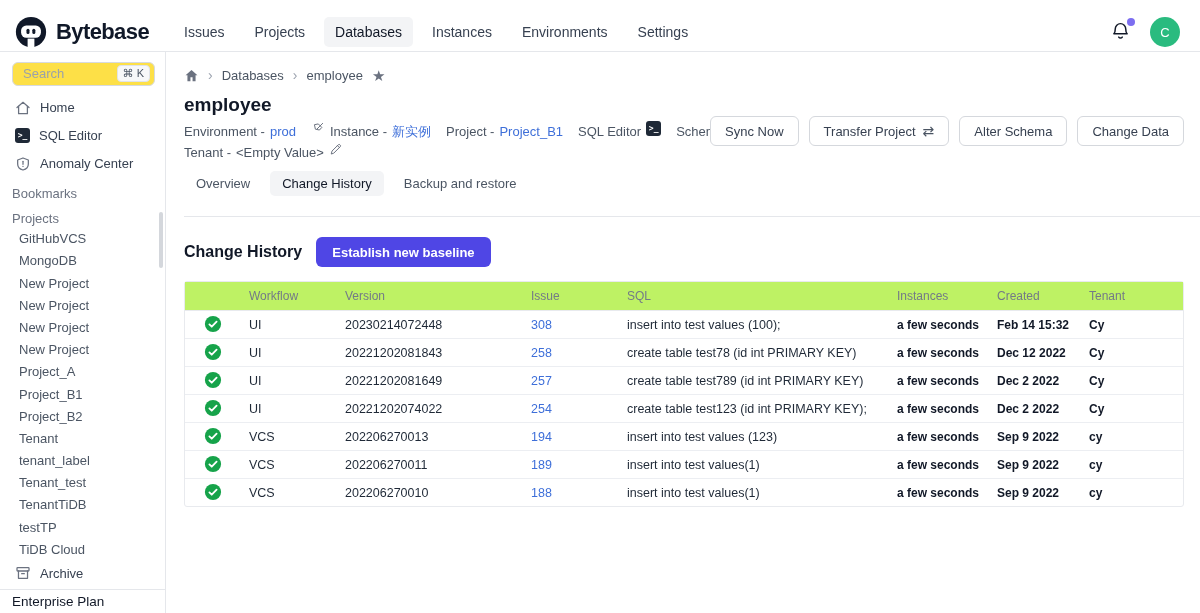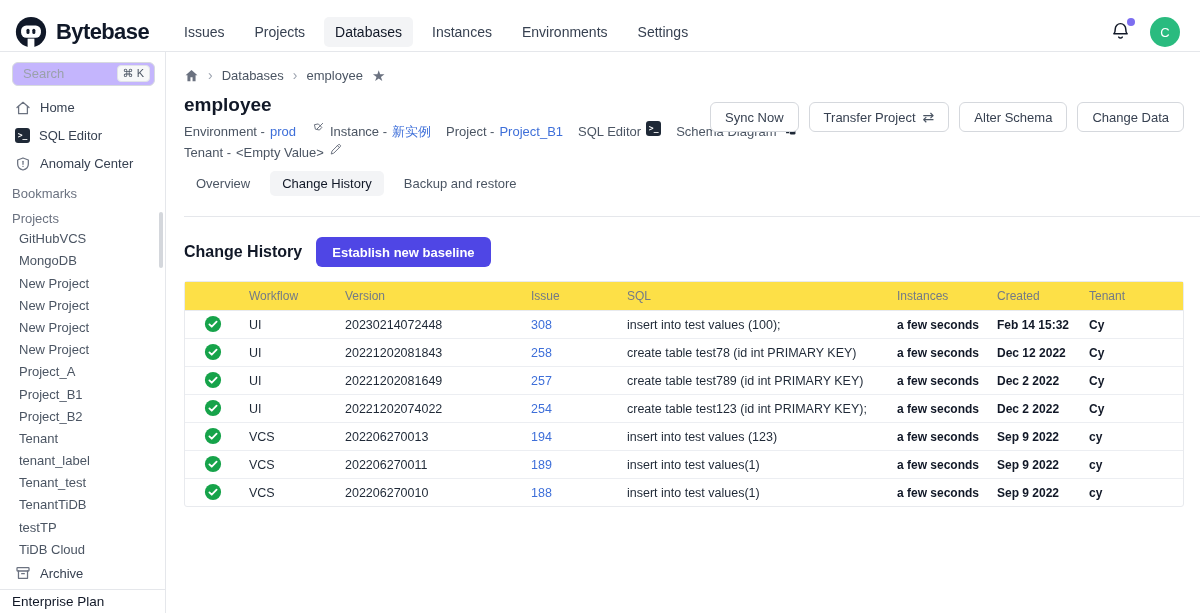--- a/index.html
+++ b/index.html
@@ -17,21 +17,21 @@
   .topnav-right { display:flex; align-items:center; gap:18px; }
   .bell-wrap { position:relative; cursor:pointer; width:22px; height:22px; }
   .notify-dot { position:absolute; top:-3px; right:-3px; width:8px; height:8px; border-radius:50%; background:var(--notify-dot,#7c6ef0); }
   .avatar { width:30px; height:30px; border-radius:50%; background:var(--avatar-bg,#2abb7f); color:#fff; display:flex; align-items:center; justify-content:center; font-size:13px; cursor:pointer; }
 
   
   .content { display:flex; height:561px; }
 
   
   .sidebar { width:166px; flex:none; border-right:1px solid #e5e7eb; position:relative; display:flex; flex-direction:column; overflow:hidden; }
-  .search-box { margin:10px 10px 0 12px; height:26px; border:1px solid #d7dadf; border-radius:6px; display:flex; align-items:center; padding:0 4px 0 8px; gap:4px; background:#c4b5fd; }
+  .search-box { margin:10px 10px 0 12px; height:26px; border:1px solid #d7dadf; border-radius:6px; display:flex; align-items:center; padding:0 4px 0 8px; gap:4px; background:#fde047; }
   .search-input { border:none; outline:none; flex:1; min-width:0; font-size:13px; color:#374151; font-family:inherit; background:transparent; }
   .search-input::placeholder { color:#9aa1ab; }
   .kbd { font-size:11px; color:#4b5563; border:1px solid #e0e3e8; background:#f7f8f9; border-radius:4px; padding:1px 5px; white-space:nowrap; }
   .side-nav { margin-top:8px; }
   .side-item { display:flex; align-items:center; gap:9px; height:28px; padding:0 12px 0 15px; font-size:13px; color:#374151; cursor:pointer; white-space:nowrap; }
   .side-item svg { flex:none; color:#6b7280; }
   .term-badge { width:15px; height:15px; background:#1f2937; border-radius:3px; color:#fff; font-size:8px; font-weight:700; display:flex; align-items:center; justify-content:center; font-family:"DejaVu Sans Mono", monospace; flex:none; }
   .side-label { padding:0 12px; font-size:13px; color:#6b7280; height:20px; display:flex; align-items:center; margin-top:7px; }
   .proj-item { padding-left:19px; font-size:13px; color:#4b5563; height:22.2px; display:flex; align-items:center; cursor:pointer; white-space:nowrap; }
   .archive-row { margin-top:auto; margin-bottom:3px; }
@@ -42,35 +42,35 @@
   .main { flex:1; position:relative; padding:14px 16px 0 18px; overflow:hidden; }
   .breadcrumb { display:flex; align-items:center; gap:9px; font-size:13px; color:#4b5563; height:18px; }
   .crumb { cursor:pointer; }
   .crumb-sep { color:#9ca3af; font-size:14px; line-height:1; }
   .crumb-star { color:#6b7280; font-size:15px; cursor:pointer; line-height:1; }
   .page-title { margin-top:10px; font-size:19px; font-weight:700; color:#111827; }
   .meta { margin-top:5px; font-size:13px; color:#4b5563; max-width:650px; }
   .meta-line { display:flex; align-items:center; flex-wrap:wrap; gap:2px 15px; line-height:21px; }
   .meta-pair { display:flex; align-items:flex-start; gap:5px; white-space:nowrap; }
   a.link { color:var(--link,#3e6fd9); text-decoration:none; cursor:pointer; }
-  .actions { position:absolute; top:50px; right:16px; display:flex; gap:10px; }
+  .actions { position:absolute; top:64px; right:16px; display:flex; gap:10px; }
   .btn { height:30px; padding:0 14px; background:#fff; border:1px solid #d5d8dd; border-radius:6px; font-size:13px; color:#374151; display:flex; align-items:center; gap:7px; cursor:pointer; font-family:inherit; white-space:nowrap; }
   .transfer-glyph { font-size:14px; color:#4b5563; }
 
   .tabs { margin-top:8px; margin-right:-16px; padding-right:16px; padding-bottom:20px; display:flex; gap:8px; border-bottom:1px solid #e5e7eb; }
   .tab { font-size:13px; color:#4b5563; padding:5px 12px; border-radius:5px; cursor:pointer; white-space:nowrap; }
   .tab.active { background:#f3f4f6; color:#111827; }
 
   .section-head { margin-top:20px; display:flex; align-items:center; gap:14px; }
   .section-title { font-size:16px; font-weight:700; color:#111827; }
   .btn-primary { background:var(--accent,#4f46e5); border:none; color:#fff; height:30px; padding:0 16px; border-radius:6px; font-size:13px; font-weight:600; cursor:pointer; font-family:inherit; }
 
   .tablewrap { margin-top:14px; border:1px solid #e8eaee; border-radius:3px; }
   table { width:100%; border-collapse:collapse; table-layout:fixed; }
-  thead th { background:#fde047; font-size:12px; font-weight:400; color:#737a87; text-align:left; padding:7px 8px; border-bottom:1px solid #e8eaee; }
+  thead th { background:#bef264; font-size:12px; font-weight:400; color:#737a87; text-align:left; padding:7px 8px; border-bottom:1px solid #e8eaee; }
   tbody td { font-size:12.5px; color:#1f2937; padding:6px 8px; vertical-align:middle; white-space:nowrap; overflow:hidden; }
   tbody tr + tr td { border-top:1px solid #eceef2; }
   td.c-status { text-align:center; padding:4px 0 2px; }
   td.c-bold { font-weight:600; font-size:12px; color:#111827; }
 </style>
 </head>
 <body>
 
 <div class="app">
 

